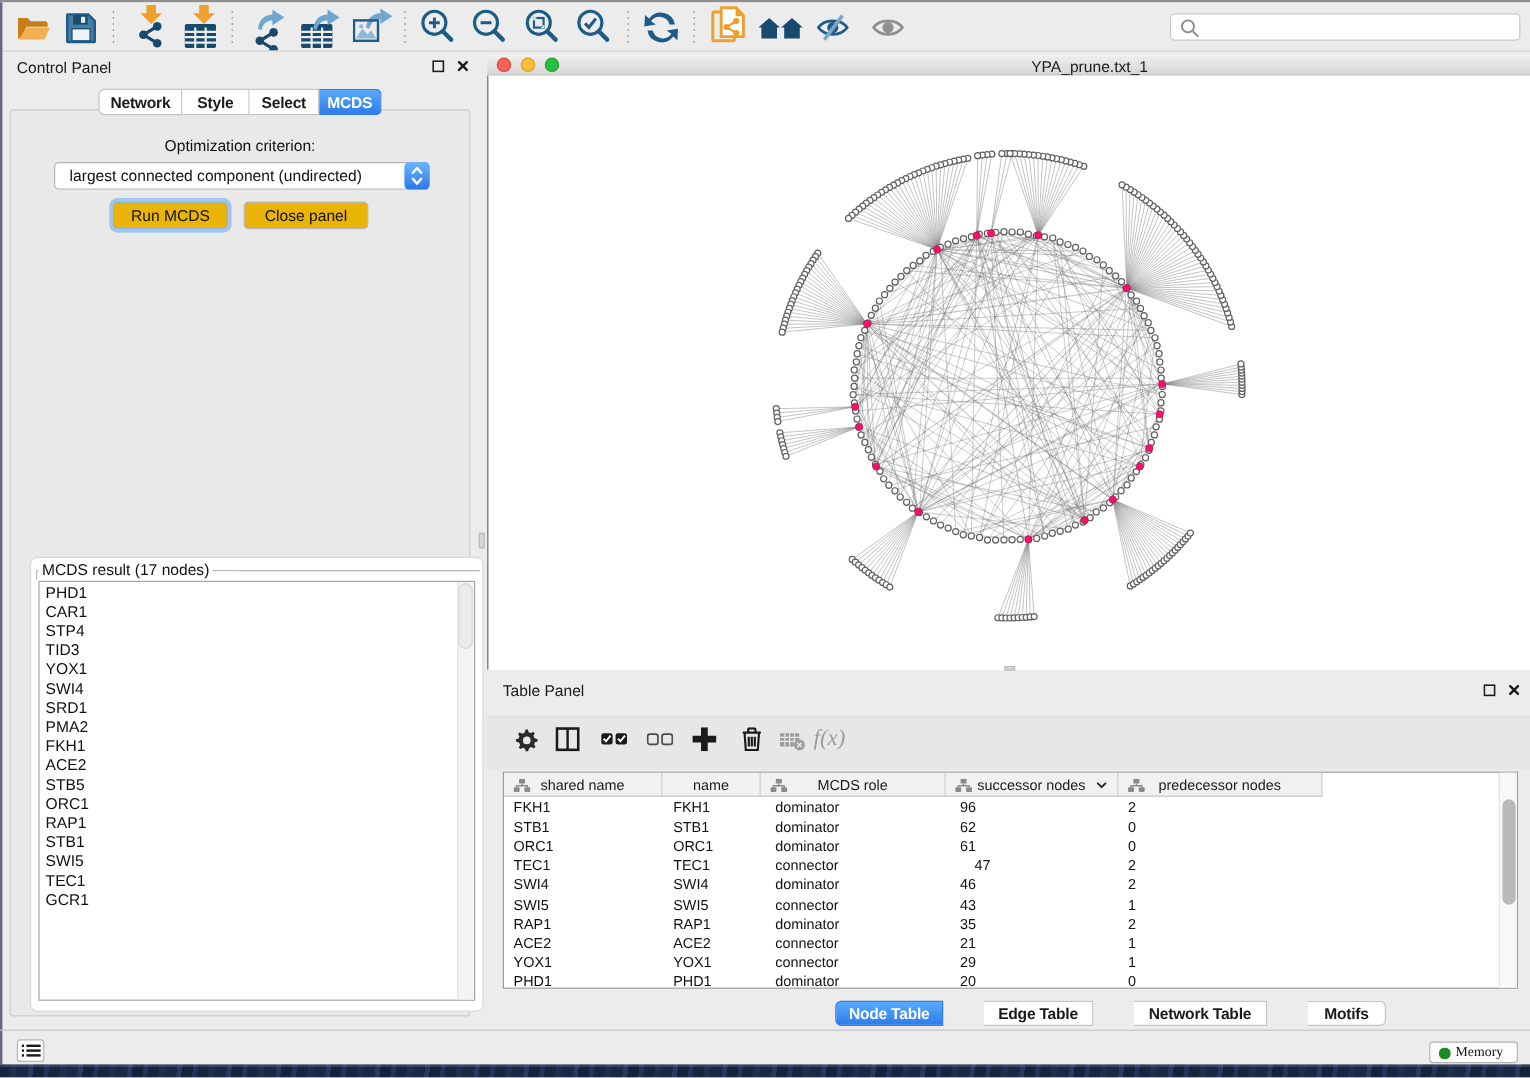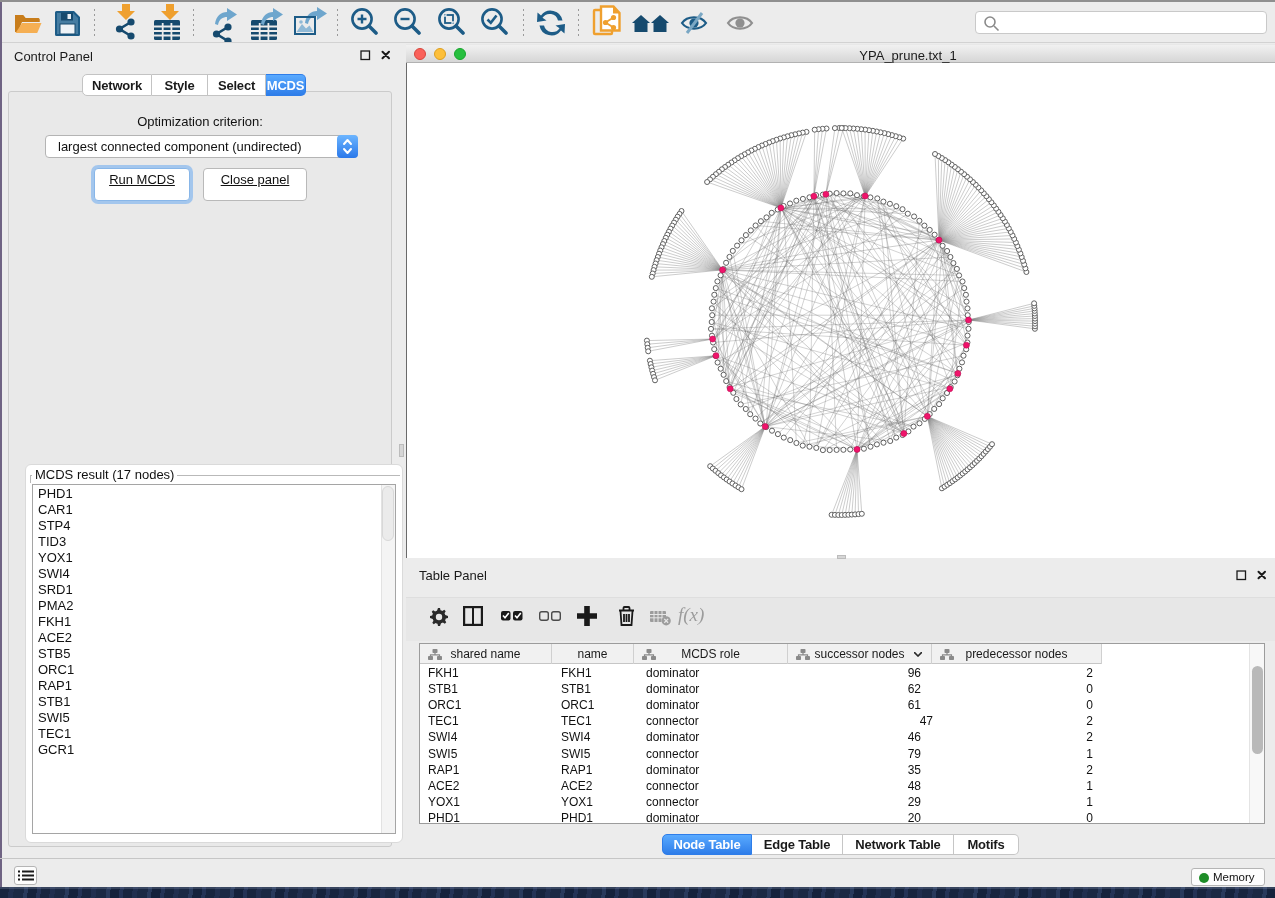--- a/index.html
+++ b/index.html
@@ -20,21 +20,21 @@
 #cp-title { left:14px; top:49px; font-size:13px; color:#1a1a1a; }
 .winbtns { position:absolute; }
 #cp-panel { left:8px; top:91px; width:384px; height:756px; background:#e9e9e9; border:1px solid #cbcbcb; border-radius:3px; }
 #tabs { left:82px; top:74px; width:244px; height:22px; display:flex; font-size:13px; }
 .tab { flex:0 0 auto; background:#fff; border:1px solid #c3c3c3; border-left:none; color:#1a1a1a; text-align:center; line-height:21px; height:22px; font-weight:bold; letter-spacing:-0.2px;}
 .tab.first { border-left:1px solid #c3c3c3; border-radius:5px 0 0 5px; }
 .tab.sel { background:linear-gradient(#59aaff,#2e7de9); border-color:#2e7de9; color:#fff; border-radius:0 5px 5px 0; }
 #optlabel { left:0px; top:114px; width:400px; text-align:center; font-size:13px; color:#111; }
 #dropdown { left:45px; top:135px; width:313px; height:23px; background:#fff; border:1px solid #b4b4b4; border-radius:4px; font-size:13px; color:#111; line-height:21px; padding-left:12px; }
 #ddstep { position:absolute; right:-1px; top:-1px; width:21px; height:23px; border-radius:4px; background:linear-gradient(#6cb5ff,#2a78ea); }
-.btn { position:absolute; height:33px; background:#ffffff; border:1px solid #b9b9b9; border-radius:4px; font-size:13px; color:#111; text-align:center; line-height:21px;text-decoration:underline; }
+.btn { position:absolute; height:23px; background:#eab308; border:1px solid #b9b9b9; border-radius:4px; font-size:13px; color:#111; text-align:center; line-height:21px; }
 #runbtn { left:94px; top:168px; width:96px; box-shadow:0 0 0 3px rgba(105,170,240,.55); border-color:#88b6e8; }
 #closebtn { left:203px; top:168px; width:104px; }
 #mcdsbox { left:13px; top:464px; width:378px; height:379px; background:#fff; border:1px solid #dadada; border-radius:6px;margin-left:12px; }
 #fieldlbl { position:absolute; left:6px; top:2px; font-size:13px; color:#111; background:#fff; padding:0 3px; z-index:2; }
 #fieldline { position:absolute; left:4px; top:10px; width:370px; height:8px; border:1px solid #b9b9b9; border-bottom:none; border-right:none; z-index:1; }
 #fieldline2 { position:absolute; right:4px; top:10px; width:200px; height:1px; background:#b9b9b9; z-index:1; }
 #mcdslist { position:absolute; left:6px; top:19px; width:364px; height:350px; background:#fff; border:1px solid #a5a5a5; }
 #mcdsitems { position:absolute; left:5px; top:1px; font-size:13px; color:#111; line-height:16px; }
 #mcdstrack { position:absolute; right:0px; top:0px; width:14px; height:348px; background:#f4f4f4; border-left:1px solid #e2e2e2; }
 #mcdsthumb { position:absolute; right:1px; top:1px; width:12px; height:55px; background:#ebebeb; border:1px solid #d8d8d8; border-radius:6px; }
@@ -45,33 +45,33 @@
 .mac { position:absolute; top:3.3px; width:12px; height:12px; border-radius:50%; }
 
 .vhandle { position:absolute; width:5px; height:13px; background:#d6d6d6; border:1px solid #bcbcbc; }
 
 #tp-title { left:419px; top:568px; font-size:13px; color:#1a1a1a; }
 #tp-toolbar { left:406px; top:597px; width:869px; height:44px; background:#e7e7e7; border-top:1px solid #dedede; }
 #tablebox { left:419px; top:643px; width:846px; height:181px; background:#fff; border:1px solid #9c9c9c; }
 #thead { position:absolute; left:0; top:0; height:20px; background:#f1f1f1; border-bottom:1px solid #c6c6c6; }
 .hcell { position:absolute; top:0; height:20px; border-right:1px solid #d0d0d0; font-size:12px; color:#1a1a1a; text-align:center; line-height:20px; }
 .trow { position:absolute; font-size:12px; color:#111; height:16px; line-height:16px; }
-.num { position:absolute; text-align:right; }
+.num { position:absolute; }
 #tscroll { position:absolute; right:0; top:0; width:15px; height:179px; background:#f8f8f8; border-left:1px solid #e4e4e4; }
 #tthumb { position:absolute; right:1.5px; top:22px; width:11px; height:88px; background:#b9b9b9; border-radius:6px; }
 #theadcorner { position:absolute; right:0; top:0; width:15px; height:20px; background:#f1f1f1; border-bottom:1px solid #c6c6c6; border-left:1px solid #d0d0d0;}
 
 #btabs { left:662px; top:834px; height:21px; display:flex; font-size:13px; }
-.btab { background:#fff; border:1px solid #c6c6c6; border-left:none; color:#1a1a1a; text-align:center; line-height:20px; height:21px; font-weight:bold; letter-spacing:-0.2px;}
+.btab { background:#fff; border:1px solid #c6c6c6; border-left:none; color:#1a1a1a; text-align:center; line-height:20px; height:21px; font-weight:bold; letter-spacing:-0.2px;margin-left:34px;}
 .btab.sel { background:linear-gradient(#59aaff,#2e7de9); border-color:#2e7de9; color:#fff; border-radius:5px 0 0 5px; border-left:1px solid #2e7de9; }
 .btab.last { border-radius:0 5px 5px 0; }
 
 #statusline { left:0; top:858px; width:1275px; height:1px; background:#c6c6c6; }
 #listbtn { left:14px; top:866px; width:23px; height:19px; background:#fdfdfd; border:1px solid #b5b5b5; border-radius:3px; }
-#membtn { left:1191px; top:868px; width:74px; height:18px; background:#fdfdfd; border:1px solid #b5b5b5; border-radius:3px; font-size:11.5px; color:#111; }
+#membtn { left:1191px; top:868px; width:74px; height:18px; background:#fdfdfd; border:1px solid #b5b5b5; border-radius:3px; font-size:11.5px; color:#111;font-family:Liberation Serif, serif; }
 </style></head><body>
 <div class="abs" id="topstrip"></div>
 <div class="abs" id="toolbar">
     <div class="ticon" style="left:12px;top:8px"><svg width="28" height="28" viewBox="0 0 28 28">
         <path fill="#c87d1b" d="M1 5 h8 l2.5 3 H24 a1.5 1.5 0 0 1 1.5 1.5 V12 H1 Z"></path>
         <path fill="#c87d1b" d="M1 5 h24.5 v18 H1 Z" opacity="0"></path>
         <path fill="#c87d1b" d="M1 5.5 V22 h3 L8 12 H25.5 V9.5 a1.5 1.5 0 0 0 -1.5 -1.5 H11.5 L9 5 H2 a1 1 0 0 0 -1 .5 Z"></path>
         <path fill="#f5af53" d="M8.2 13 h19.3 l-4.3 10 H1.5 Z"></path>
       </svg></div>
     <div class="ticon" style="left:52px;top:8px"><svg width="27" height="27" viewBox="0 0 27 27">
@@ -209,21 +209,21 @@
 <div class="abs" id="cp-title">Control Panel</div>
 <svg class="winbtns" style="left:360px;top:50px" width="32" height="12">
     <rect x="1" y="1" width="8.5" height="8.5" fill="none" stroke="#1a1a1a" stroke-width="1.3"></rect>
     <path d="M22.5 1.8 L29 8.3 M29 1.8 L22.5 8.3" stroke="#1a1a1a" stroke-width="2" stroke-linecap="round"></path>
   </svg>
 <div class="abs" id="cp-panel"></div>
 <div class="abs" id="tabs">
     <div class="tab first" style="width:70px">Network</div>
     <div class="tab" style="width:56px">Style</div>
     <div class="tab" style="width:58px">Select</div>
-    <div class="tab sel" style="width:40px">MCDS</div>
+    <div class="tab sel" style="width:52px">MCDS</div>
   </div>
 <div class="abs" id="optlabel">Optimization criterion:</div>
 <div class="abs" id="dropdown">largest connected component (undirected)<div id="ddstep"><svg width="21" height="23">
         <path d="M7 9 L10.5 5 L14 9 M7 14 L10.5 18 L14 14" stroke="#fff" stroke-width="2" fill="none" stroke-linecap="round" stroke-linejoin="round"></path>
       </svg></div></div>
 <div class="btn" id="runbtn">Run MCDS</div>
 <div class="btn" id="closebtn">Close panel</div>
 <div class="abs" id="mcdsbox">
     <div id="fieldlbl">MCDS result (17 nodes)</div>
     <div id="fieldline"></div>
@@ -692,31 +692,31 @@
     <div class="trow num" style="left:392px;top:69px;width:121px">47</div>
     <div class="trow num" style="left:520px;top:69px;width:153px">2</div>
     <div class="trow" style="left:8px;top:85px">SWI4</div>
     <div class="trow" style="left:141px;top:85px">SWI4</div>
     <div class="trow" style="left:226px;top:85px">dominator</div>
     <div class="trow num" style="left:380px;top:85px;width:121px">46</div>
     <div class="trow num" style="left:520px;top:85px;width:153px">2</div>
     <div class="trow" style="left:8px;top:102px">SWI5</div>
     <div class="trow" style="left:141px;top:102px">SWI5</div>
     <div class="trow" style="left:226px;top:102px">connector</div>
-    <div class="trow num" style="left:380px;top:102px;width:121px">79</div>
+    <div class="trow num" style="left:380px;top:102px;width:121px">43</div>
     <div class="trow num" style="left:520px;top:102px;width:153px">1</div>
     <div class="trow" style="left:8px;top:118px">RAP1</div>
     <div class="trow" style="left:141px;top:118px">RAP1</div>
     <div class="trow" style="left:226px;top:118px">dominator</div>
     <div class="trow num" style="left:380px;top:118px;width:121px">35</div>
     <div class="trow num" style="left:520px;top:118px;width:153px">2</div>
     <div class="trow" style="left:8px;top:134px">ACE2</div>
     <div class="trow" style="left:141px;top:134px">ACE2</div>
     <div class="trow" style="left:226px;top:134px">connector</div>
-    <div class="trow num" style="left:380px;top:134px;width:121px">48</div>
+    <div class="trow num" style="left:380px;top:134px;width:121px">21</div>
     <div class="trow num" style="left:520px;top:134px;width:153px">1</div>
     <div class="trow" style="left:8px;top:150px">YOX1</div>
     <div class="trow" style="left:141px;top:150px">YOX1</div>
     <div class="trow" style="left:226px;top:150px">connector</div>
     <div class="trow num" style="left:380px;top:150px;width:121px">29</div>
     <div class="trow num" style="left:520px;top:150px;width:153px">1</div>
     <div class="trow" style="left:8px;top:166px">PHD1</div>
     <div class="trow" style="left:141px;top:166px">PHD1</div>
     <div class="trow" style="left:226px;top:166px">dominator</div>
     <div class="trow num" style="left:380px;top:166px;width:121px">20</div>

